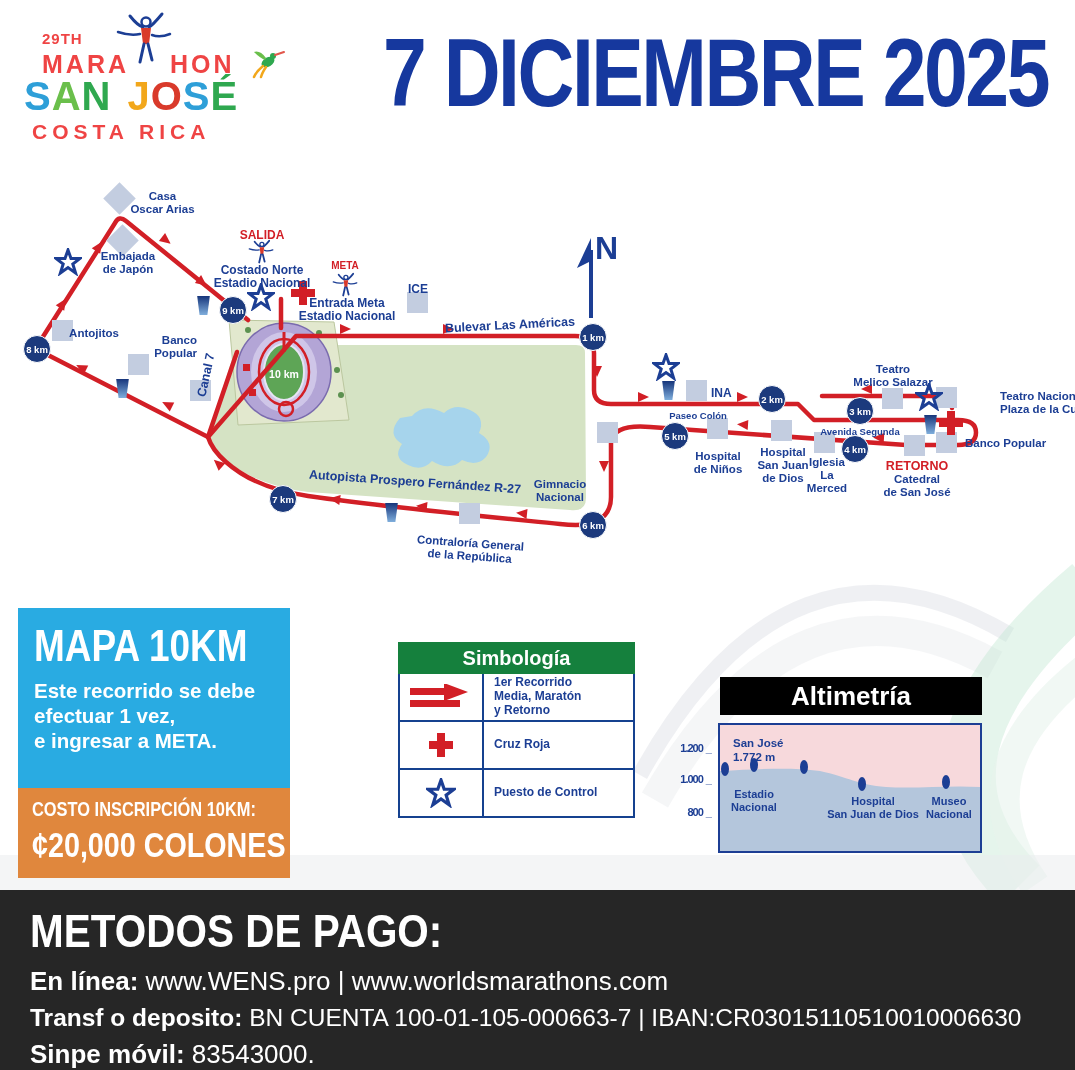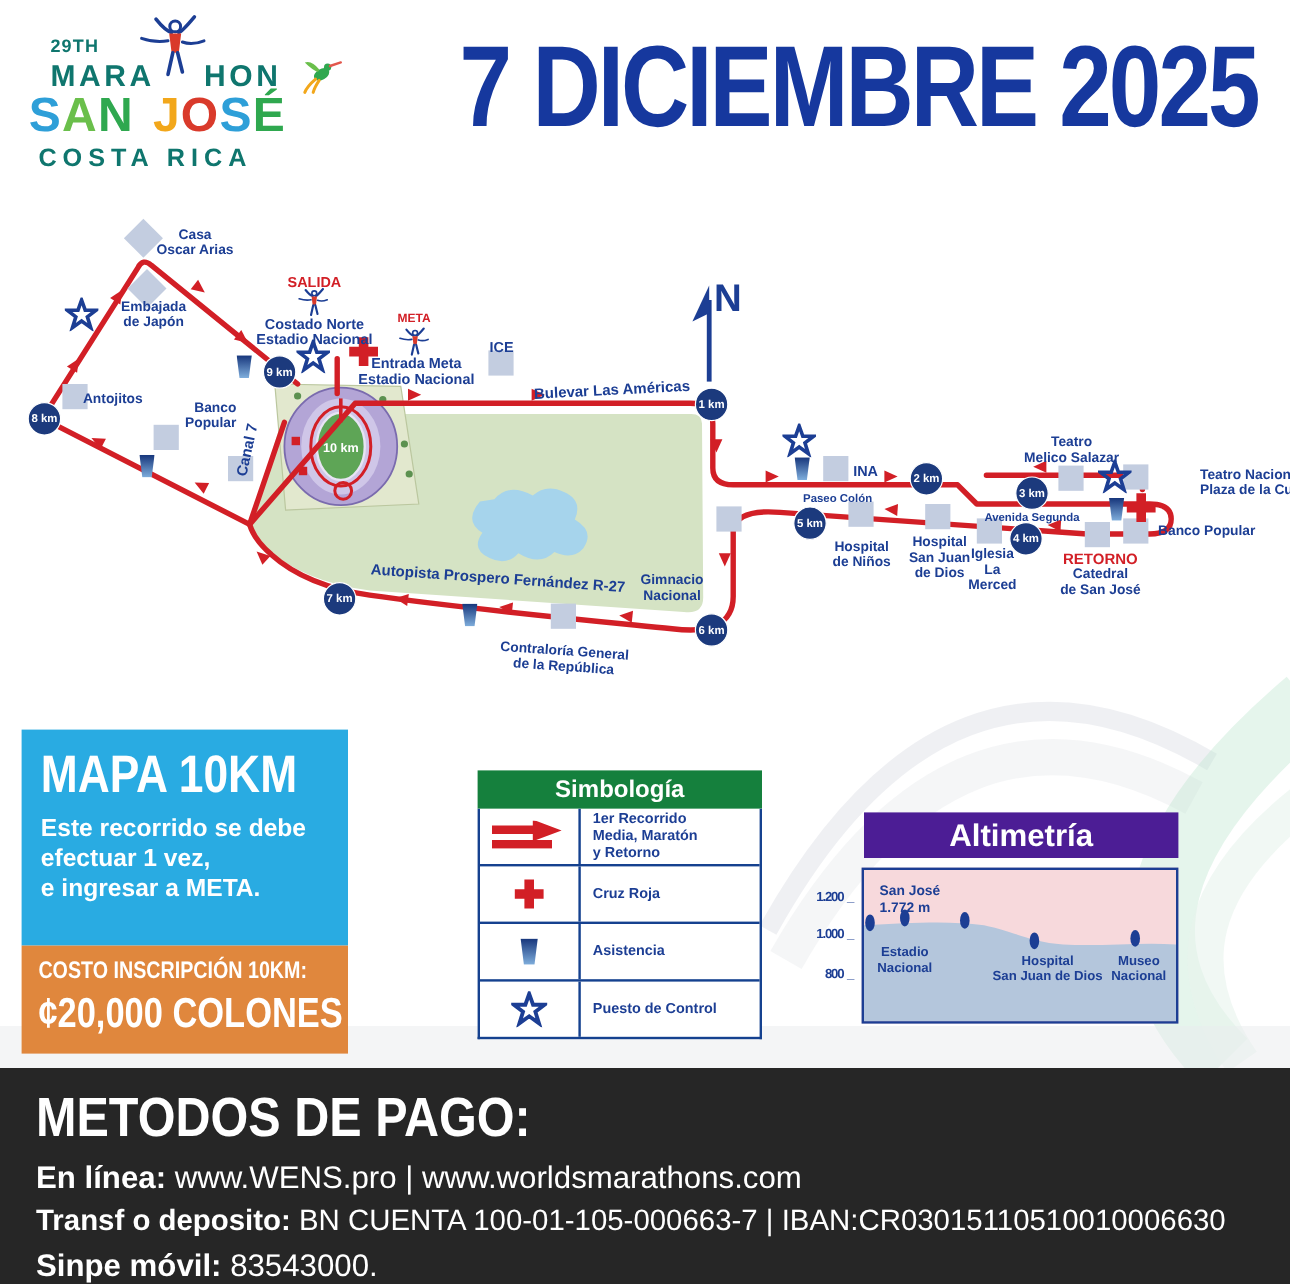--- a/index.html
+++ b/index.html
@@ -1,20 +1,20 @@
 <!DOCTYPE html>
 <html><head>
 <meta charset="utf-8">
 <style>
   html,body{margin:0;padding:0;}
   body{width:1075px;height:1070px;position:relative;background:#ffffff;overflow:hidden;
        font-family:"Liberation Sans","DejaVu Sans",sans-serif;}
   .abs{position:absolute;}
   
-  .logo-navy{color:#0f766e;}
+  .logo-navy{color:#ef4444;}
   .big-date{font-size:96px;font-weight:800;color:#16389E;letter-spacing:-3px;white-space:nowrap;
             transform:scaleX(0.82);transform-origin:center;}
   
   .map-label{position:absolute;color:#1C3E94;font-weight:bold;font-size:11.5px;line-height:1.12;
              text-align:center;white-space:pre-line;}
   .map-label.red{color:#D21F26;}
   .map-label.street{font-size:12.5px;}
   .map-label.small{font-size:9.5px;}
   .km-badge{position:absolute;width:28px;height:28px;border-radius:50%;background:#1C3A7D;
             border:1.5px solid #fff;color:#fff;font-weight:bold;font-size:9.5px;
@@ -36,21 +36,21 @@
   .simb{left:398px;top:642px;width:237px;}
   .simb .hdr{background:#15803d;color:#fff;font-weight:bold;font-size:20px;text-align:center;
              padding:4px 0;height:24px;line-height:24px;}
   .simb .body{border:2px solid #15418F;border-top:none;background:#fff;}
   .simb .row{display:flex;align-items:center;height:46px;border-top:2px solid #15418F;}
   .simb .row:first-child{border-top:none;justify-content:flex-end;}
   .simb .ic{width:82px;display:flex;justify-content:center;}
   .simb .lb{flex:1;color:#1C3E94;font-weight:bold;font-size:12px;line-height:1.15;white-space:pre-line;
             border-left:2px solid #15418F;padding:4px 0 4px 10px;height:100%;display:flex;align-items:center;box-sizing:border-box;}
   
-  .alt-hdr{left:720px;top:677px;width:262px;height:38px;background:#4c1d95;color:#fff;font-weight:bold;
+  .alt-hdr{left:720px;top:677px;width:262px;height:38px;background:#000000;color:#fff;font-weight:bold;
            font-size:26px;display:flex;align-items:center;justify-content:center;}
   .alt-box{left:718px;top:723px;width:264px;height:130px;border:2.5px solid #1C3E94;box-sizing:border-box;background:#F7D9DC;overflow:hidden;}
   .alt-ytick{position:absolute;color:#1C3E94;font-weight:bold;font-size:11px;text-align:right;width:40px;}
   .alt-ytick i{font-style:normal;letter-spacing:-1px;}
   .alt-note{position:absolute;color:#1C3E94;font-weight:bold;font-size:11.5px;line-height:1.2;white-space:pre-line;}
   .alt-xlab{position:absolute;color:#1C3E94;font-weight:bold;font-size:11px;line-height:1.15;text-align:center;white-space:pre-line;}
   
   .footer{left:0;top:890px;width:1075px;height:180px;background:#262626;color:#fff;padding:14px 0 0 30px;box-sizing:border-box;}
   .footer .t{font-size:46px;font-weight:800;white-space:nowrap;transform:scaleX(0.88);transform-origin:left;margin-bottom:8px;}
   .footer .ln{font-size:26px;margin-top:7px;white-space:nowrap;}
@@ -325,26 +325,20 @@
     <div class="row">
       <div class="ic">
         <svg width="26" height="26" viewBox="0 0 26 26">
             <path d="M9,1 H17 V9 H25 V17 H17 V25 H9 V17 H1 V9 H9 Z" fill="#D21F26"></path>
           </svg>
       </div>
       <div class="lb">Cruz Roja</div>
     </div>
     <div class="row">
       <div class="ic">
-        <div class="cone" style="position:static;width:17px;height:22px;"></div>
-      </div>
-      <div class="lb">Asistencia</div>
-    </div>
-    <div class="row">
-      <div class="ic">
         <svg width="30" height="30" viewBox="0 0 28 28">
             <path d="M14,2 L17,10.5 L26,10.5 L18.8,16 L21.6,25 L14,19.5 L6.4,25 L9.2,16 L2,10.5 L11,10.5 Z" fill="none" stroke="#1C3E94" stroke-width="3"></path>
           </svg>
       </div>
       <div class="lb">Puesto de Control</div>
     </div>
   </div>
 </div>
 
 <div class="abs alt-hdr">Altimetría</div>

